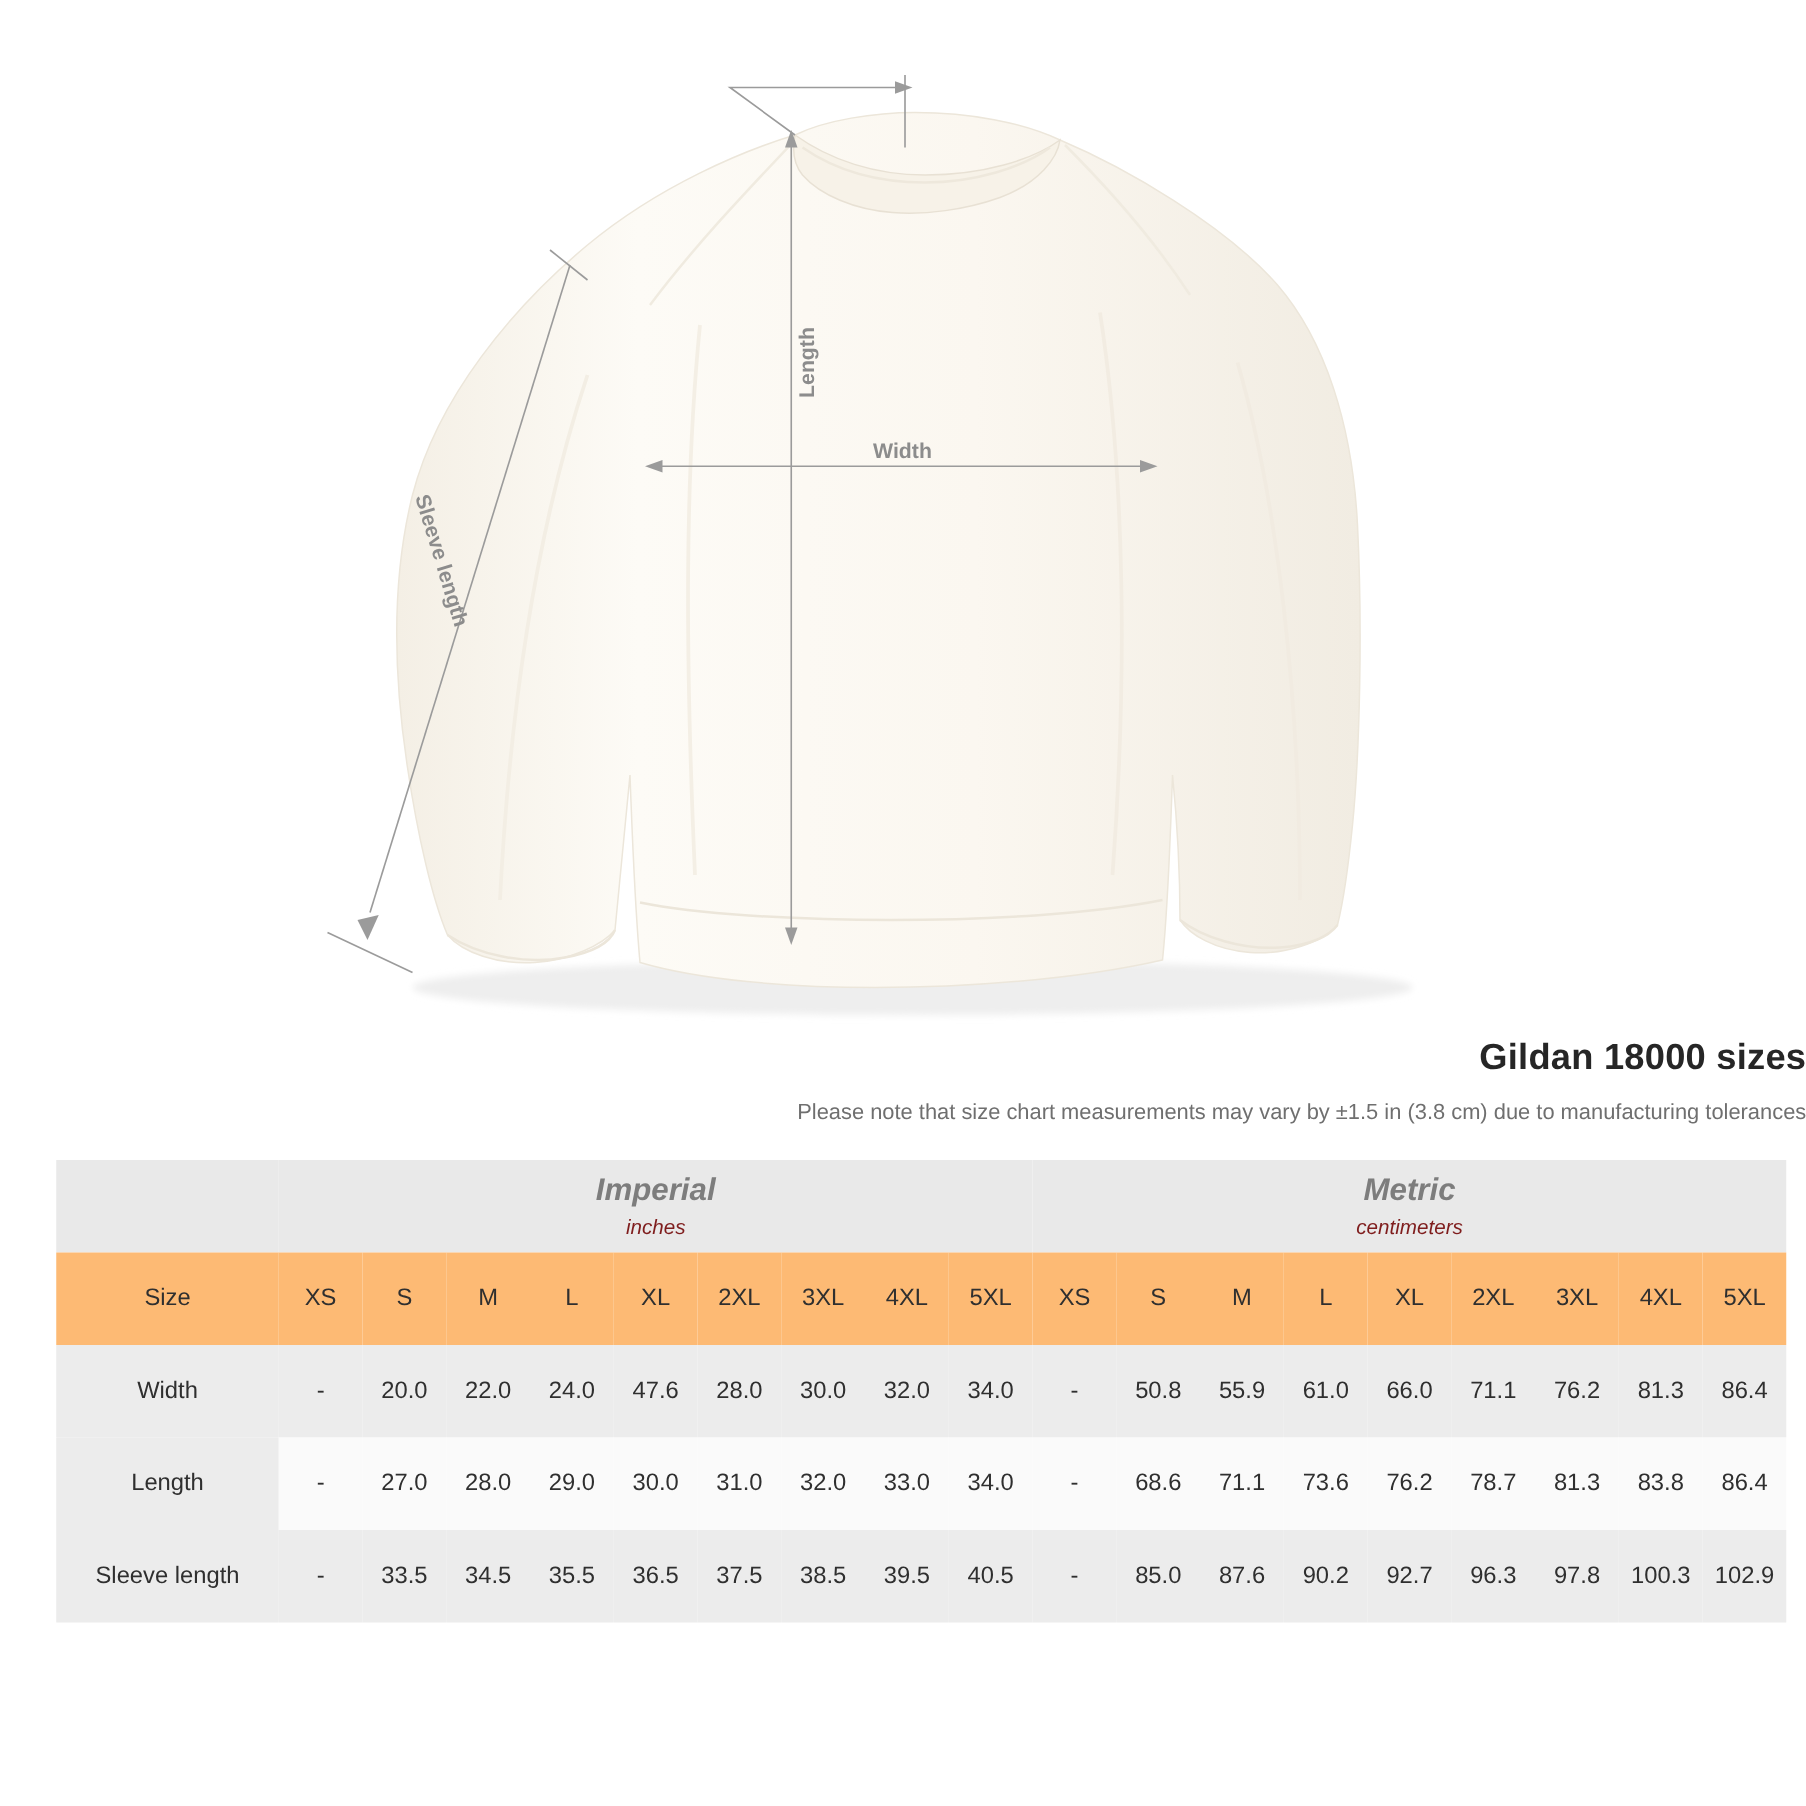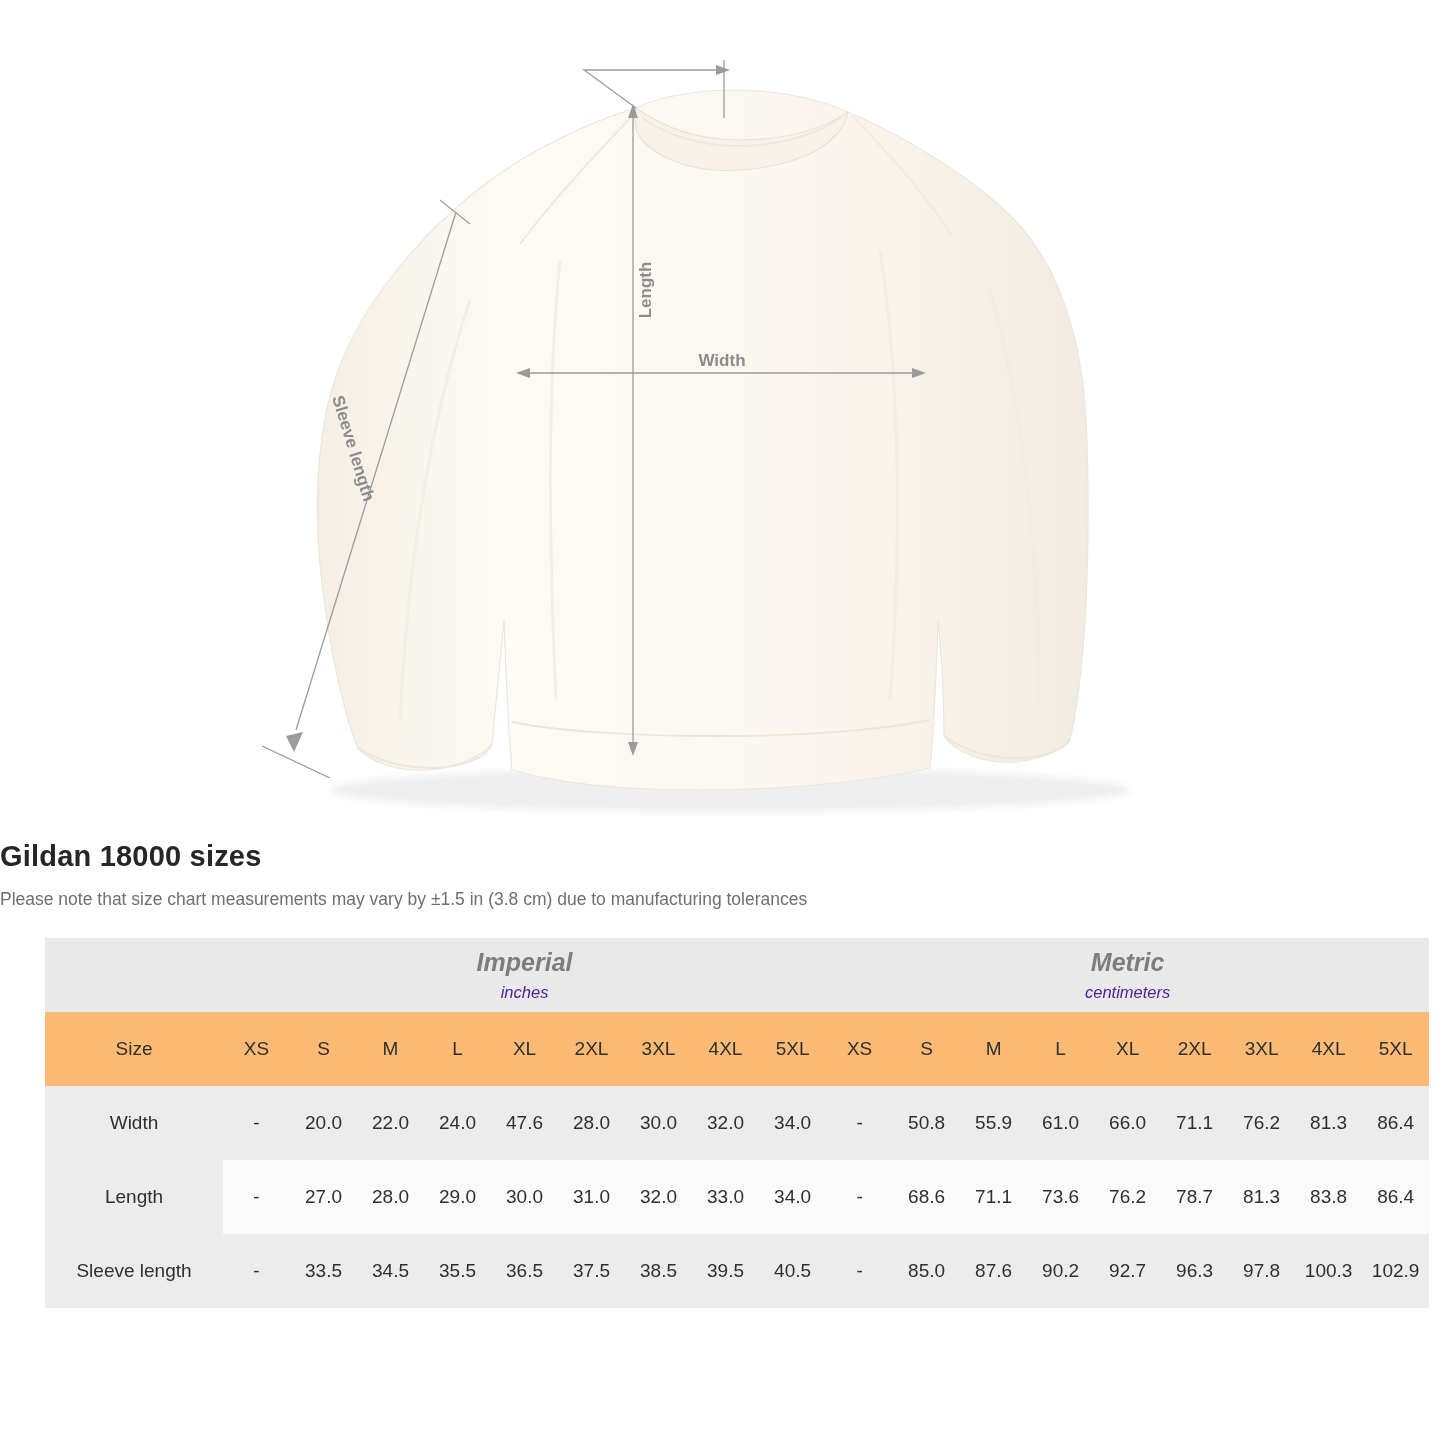--- a/index.html
+++ b/index.html
@@ -24,22 +24,21 @@
   }
 
   .garment-svg {
     position: absolute;
     left: 0;
     top: 0;
   }
 
   
   .title-block {
-    text-align: left;
-    margin-top: 10px;
+    text-align: right;
   }
   .chart-title {
     font-size: 29px;
     font-weight: bold;
     color: #262626;
     letter-spacing: 0.2px;
   }
   .chart-note {
     font-size: 17.5px;
     color: #6f6f6f;
@@ -72,21 +71,21 @@
   .unit-name {
     font-size: 25px;
     font-style: italic;
     font-weight: bold;
     color: #7d7d7d;
     line-height: 1.15;
   }
   .unit-sub {
     font-size: 16.5px;
     font-style: italic;
-    color: #4c1d95;
+    color: #7f1d1d;
     margin-top: 6px;
     text-align: center;
   }
   .hdr-row td {
     background: #fdba74;
     font-size: 19.5px;
     font-weight: bold;
     color: #2b2b2b;
   }
   .hdr-row td.rowlabel {

